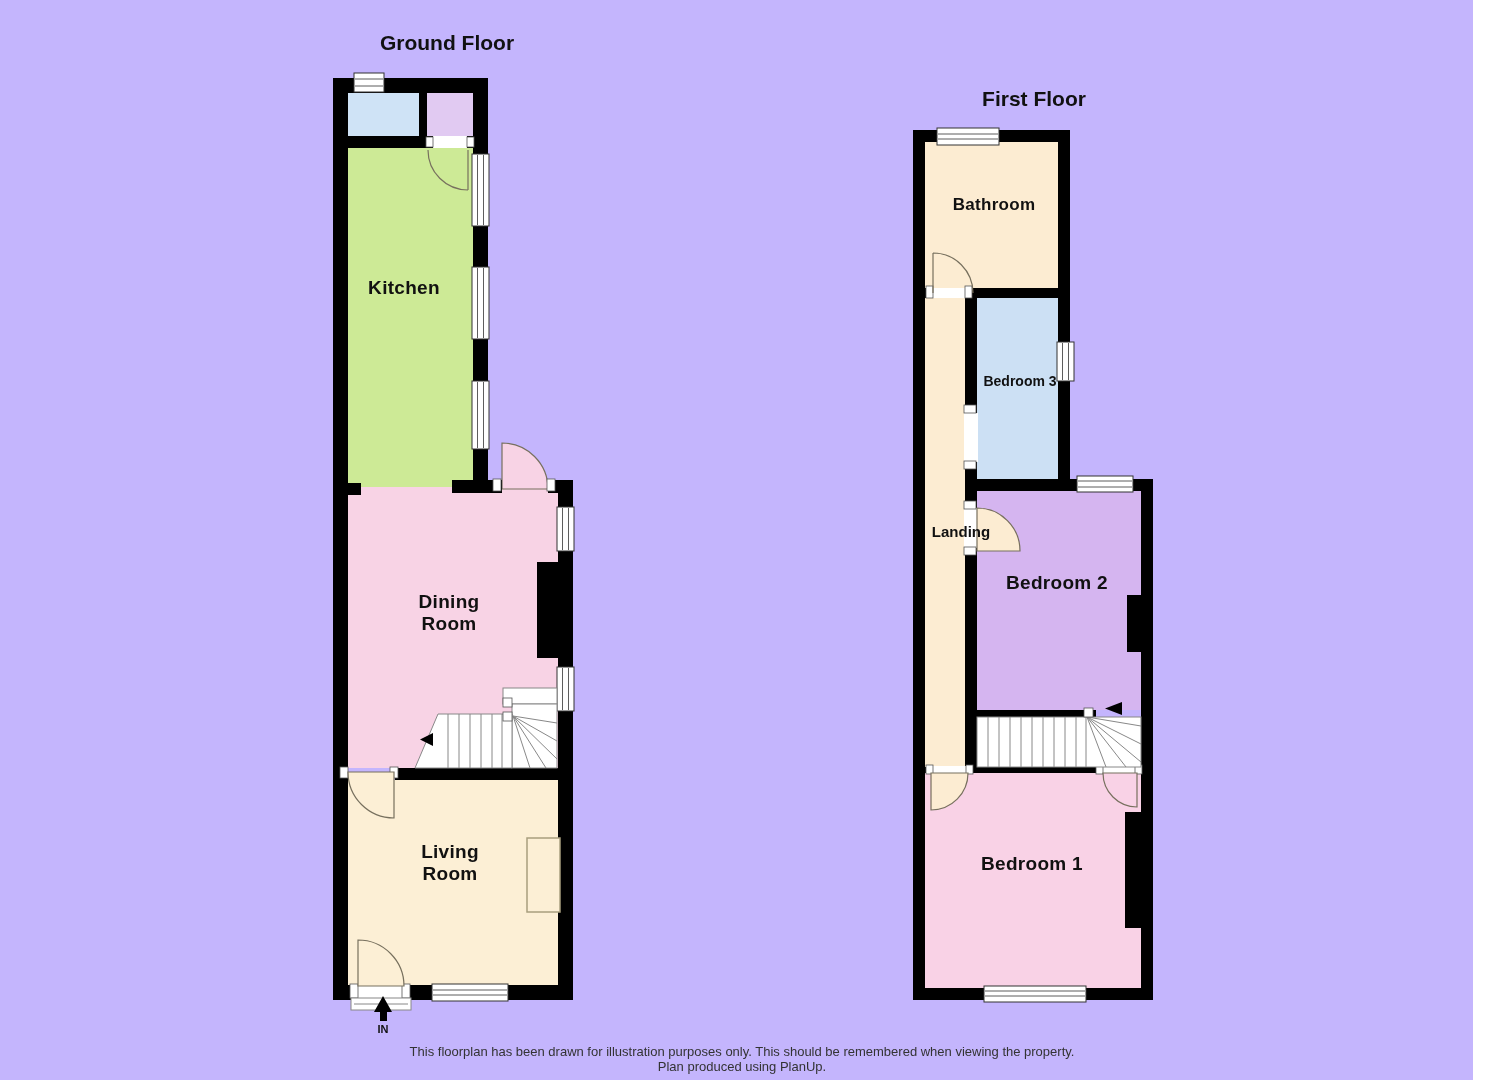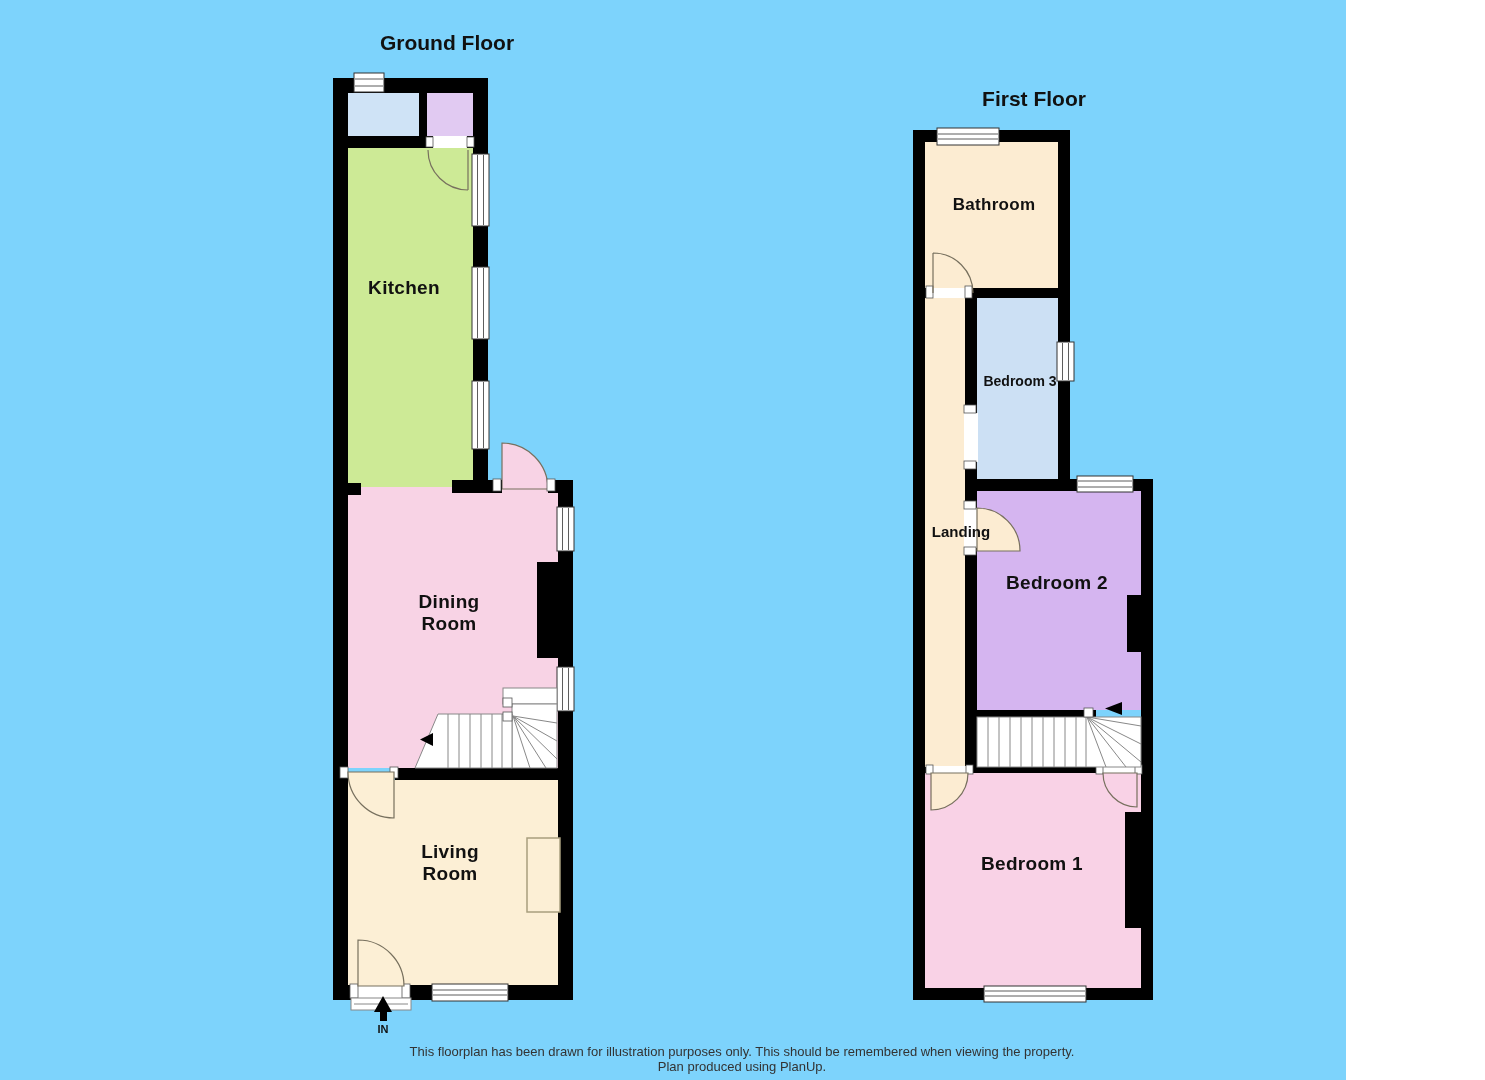--- a/index.html
+++ b/index.html
@@ -1,16 +1,16 @@
 <!DOCTYPE html>
 <html style="--wall: #000000; --kitchen: #cdea96; --dining: #f8d3e5; --living: #fcefd5; --room_blue: #cfe3f6; --room_purple: #e1caf2; --bathroom: #fcecd2; --landing: #fcecd2; --bedroom1: #f9d2e6; --bedroom2: #d5b5f0; --bedroom3: #cce0f4; --door_arc: #77705e;"><head>
 <meta charset="utf-8">
 <style>
   html,body{margin:0;padding:0;background:#ffffff;}
-  .stage{position:relative;width:1346px;height:1080px;background:#7dd3fc;overflow:hidden;
+  .stage{position:relative;width:1473px;height:1080px;background:#c4b5fd;overflow:hidden;
          font-family:"Liberation Sans", sans-serif;}
   svg{position:absolute;left:0;top:0;}
   text{font-family:"Liberation Sans", sans-serif;fill:#111;}
   .floor-title{font-size:21px;font-weight:700;}
   .room-label{font-size:19px;font-weight:700;letter-spacing:.3px;}
   .room-label-sm{font-size:14px;font-weight:700;}
   .room-label-md{font-size:15px;font-weight:700;}
   .in-label{font-size:11px;font-weight:700;}
   .footer-text{font-size:13px;fill:#333;}
   .wall{fill:var(--wall);}

